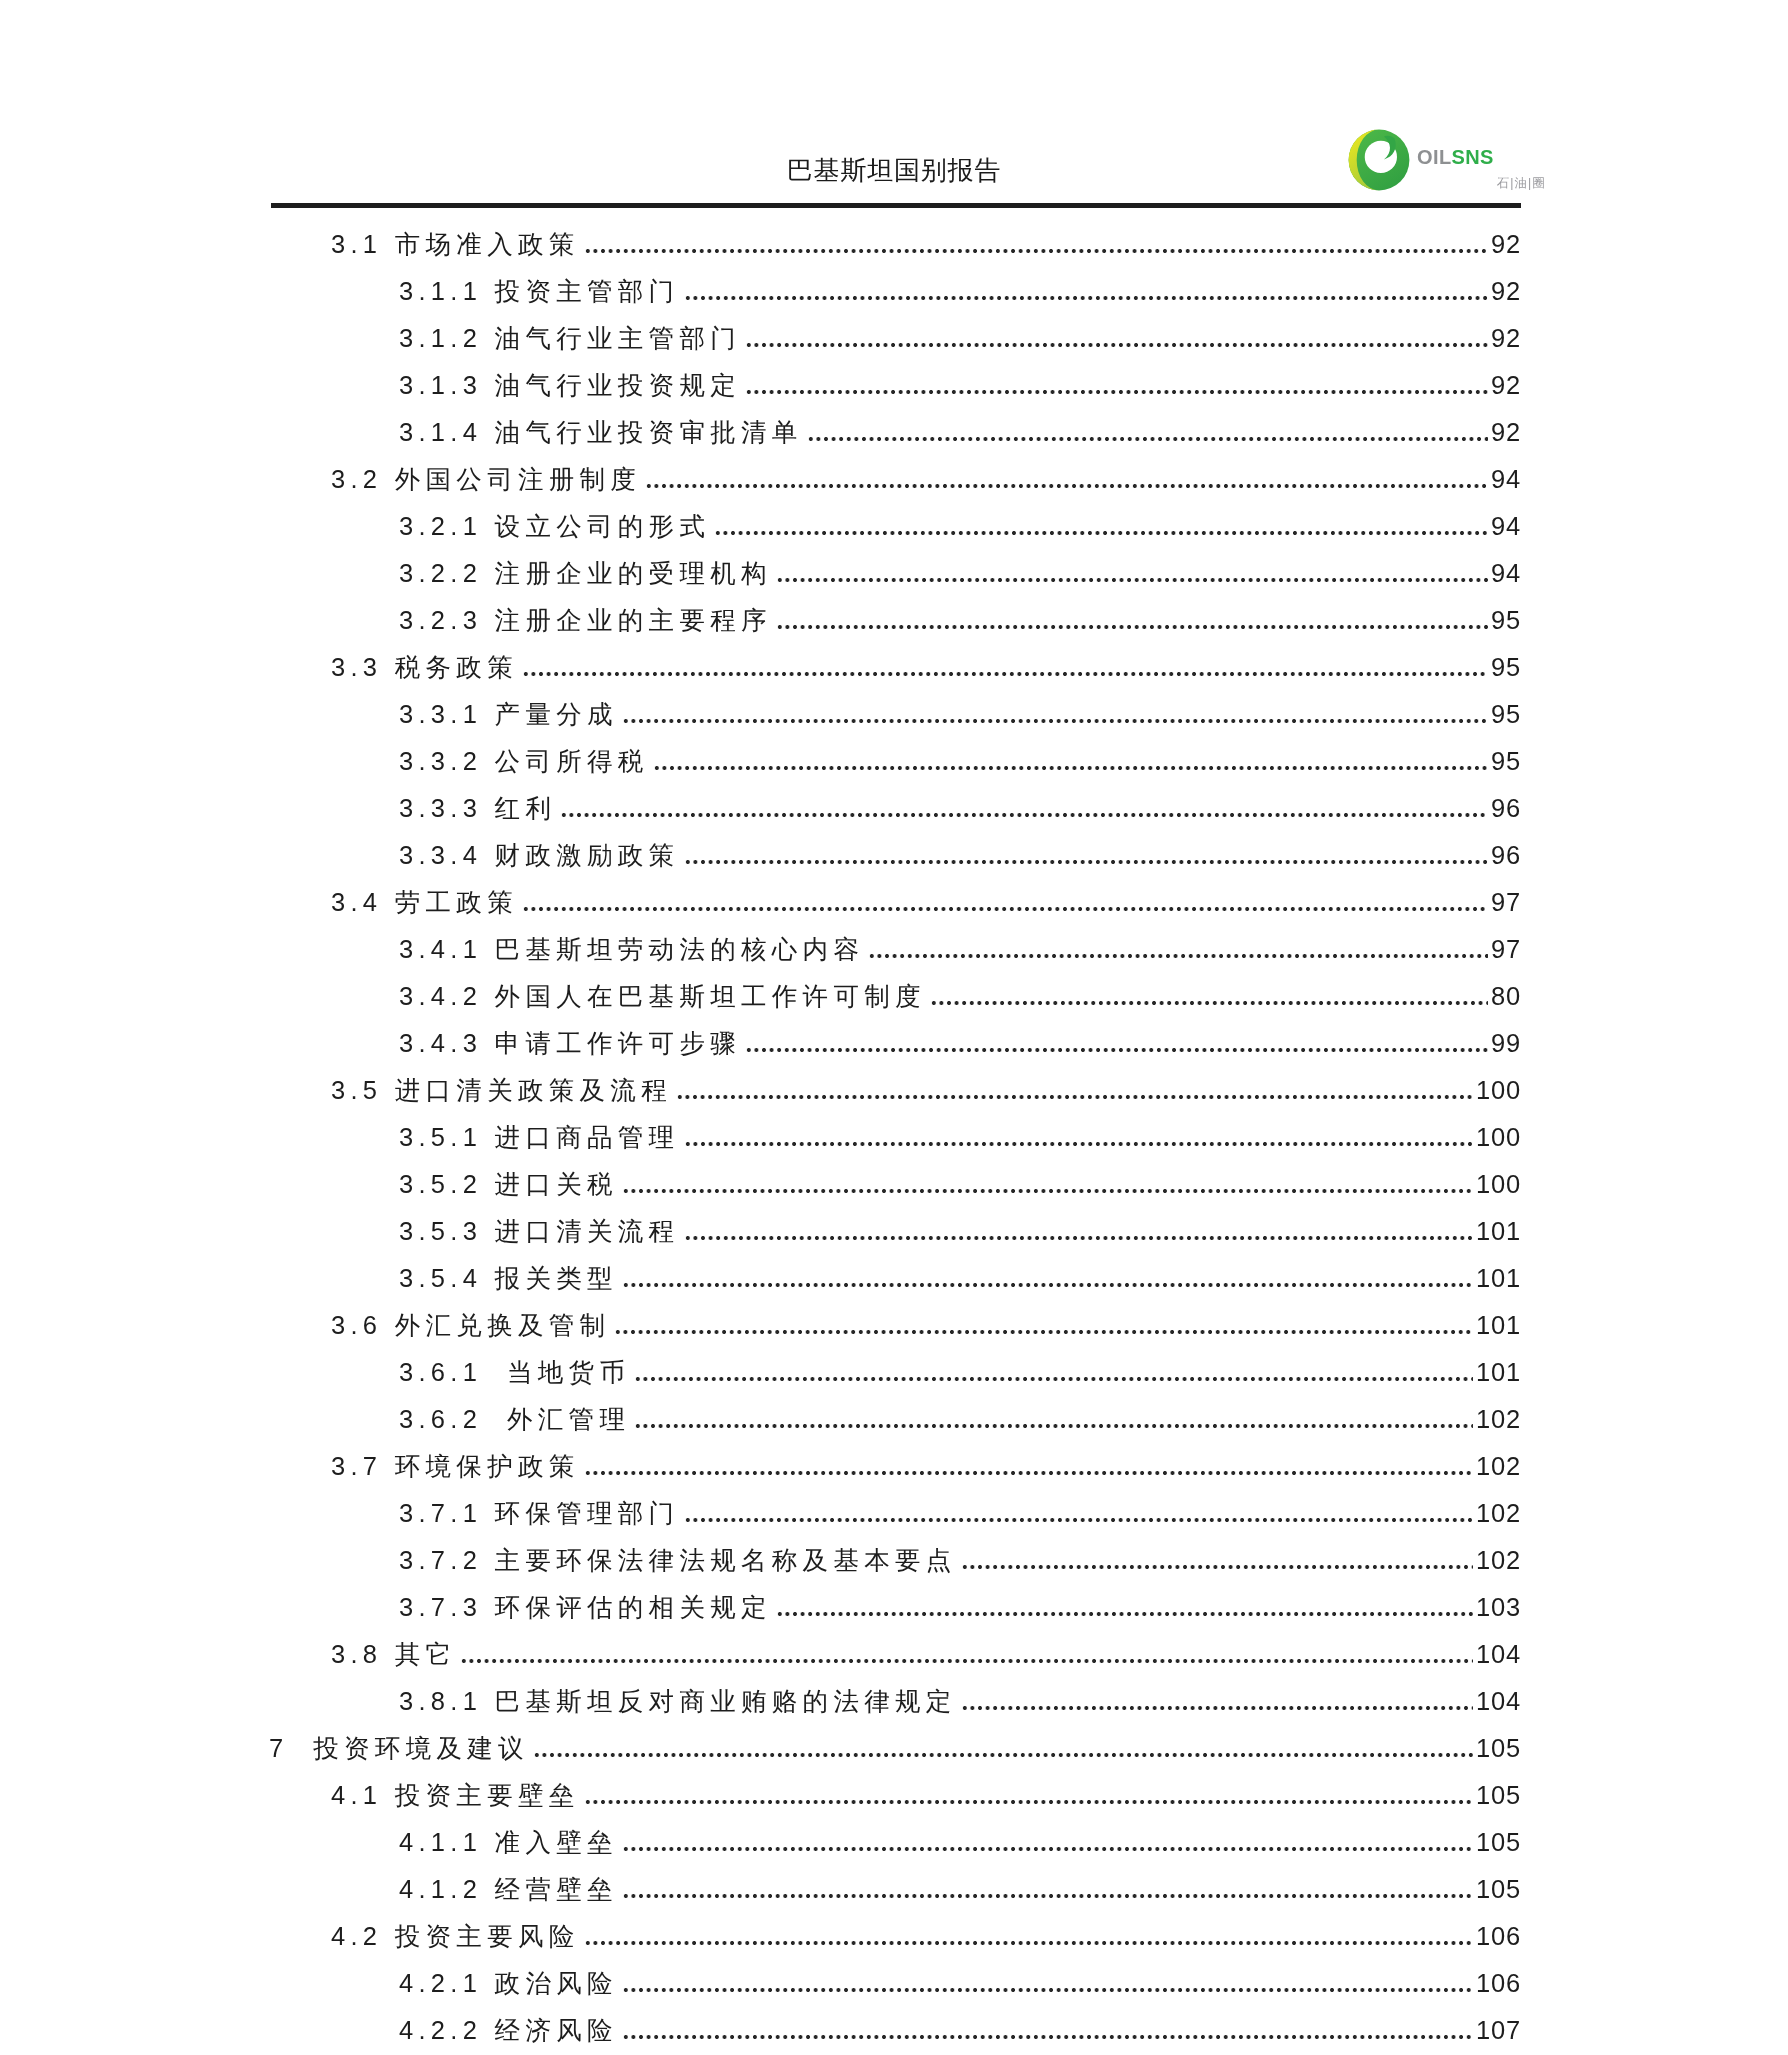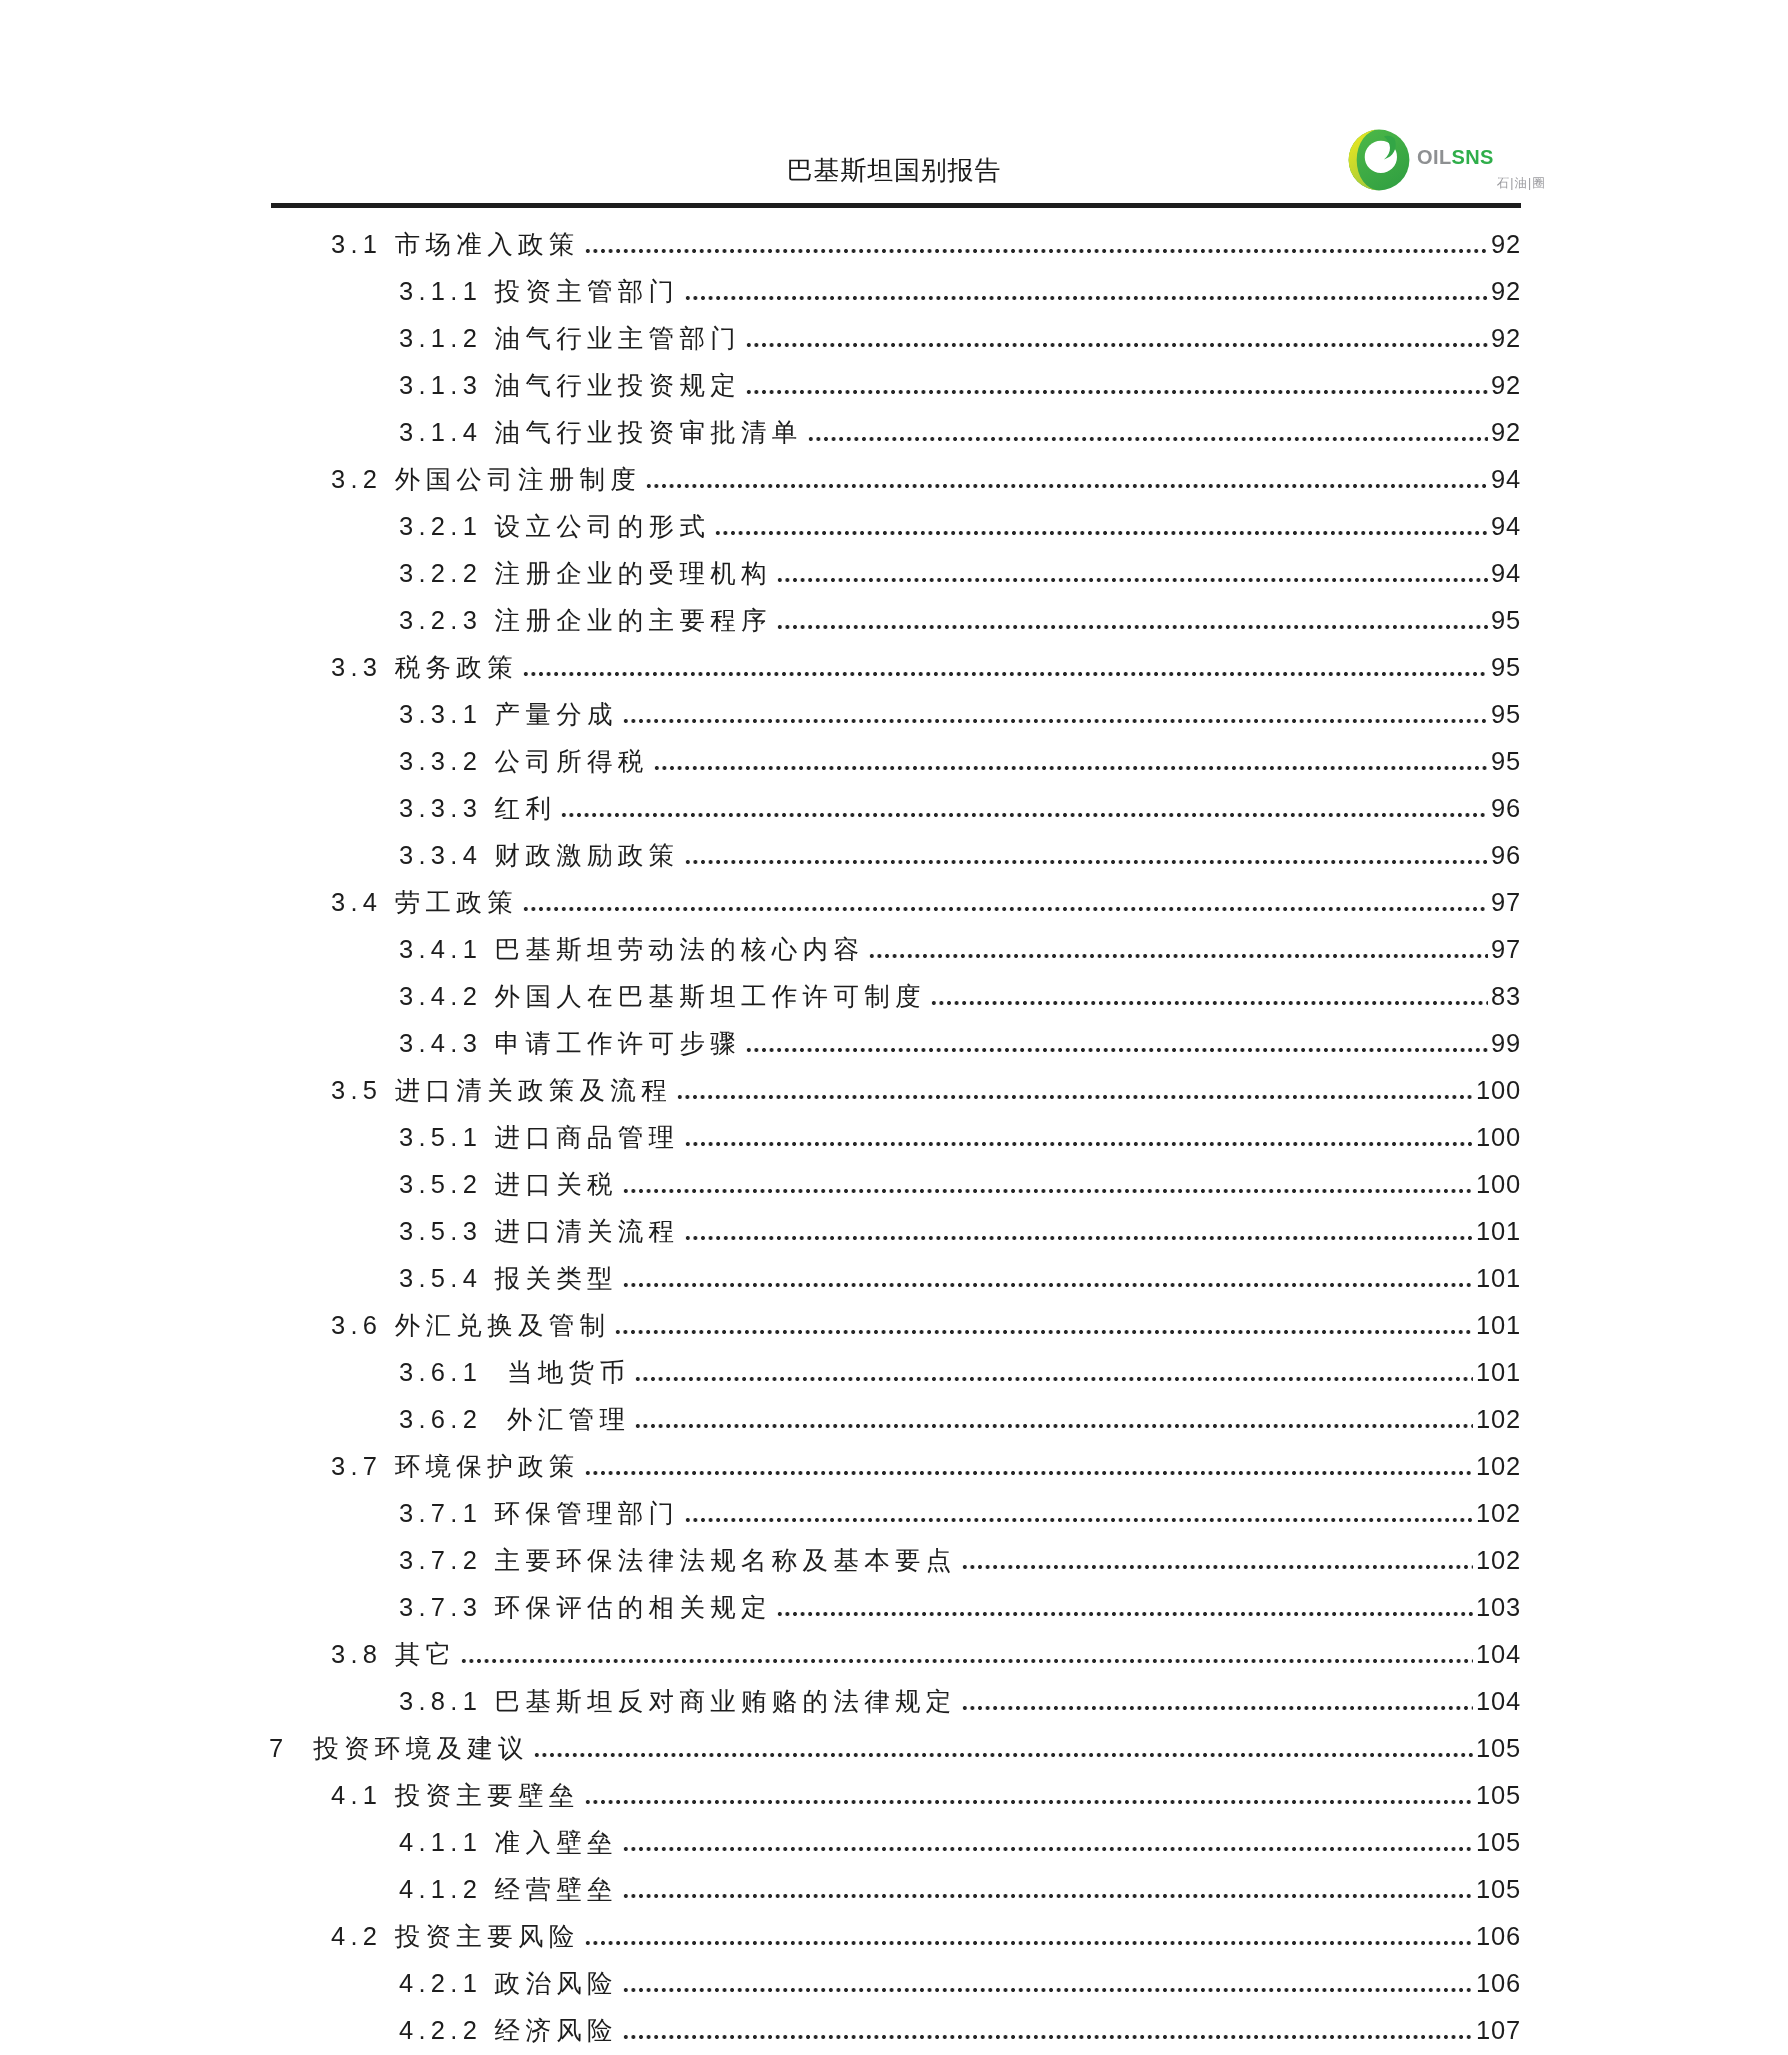--- a/index.html
+++ b/index.html
@@ -205,21 +205,21 @@
         <span class="toc-page">97</span>
       </div>
       <div class="toc-row lvl3">
         <span class="toc-label">3.4.1 巴基斯坦劳动法的核心内容</span>
         <span class="leader"></span>
         <span class="toc-page">97</span>
       </div>
       <div class="toc-row lvl3">
         <span class="toc-label">3.4.2 外国人在巴基斯坦工作许可制度</span>
         <span class="leader"></span>
-        <span class="toc-page">83</span>
+        <span class="toc-page">80</span>
       </div>
       <div class="toc-row lvl3">
         <span class="toc-label">3.4.3 申请工作许可步骤</span>
         <span class="leader"></span>
         <span class="toc-page">99</span>
       </div>
       <div class="toc-row lvl2">
         <span class="toc-label">3.5 进口清关政策及流程</span>
         <span class="leader"></span>
         <span class="toc-page">100</span>

